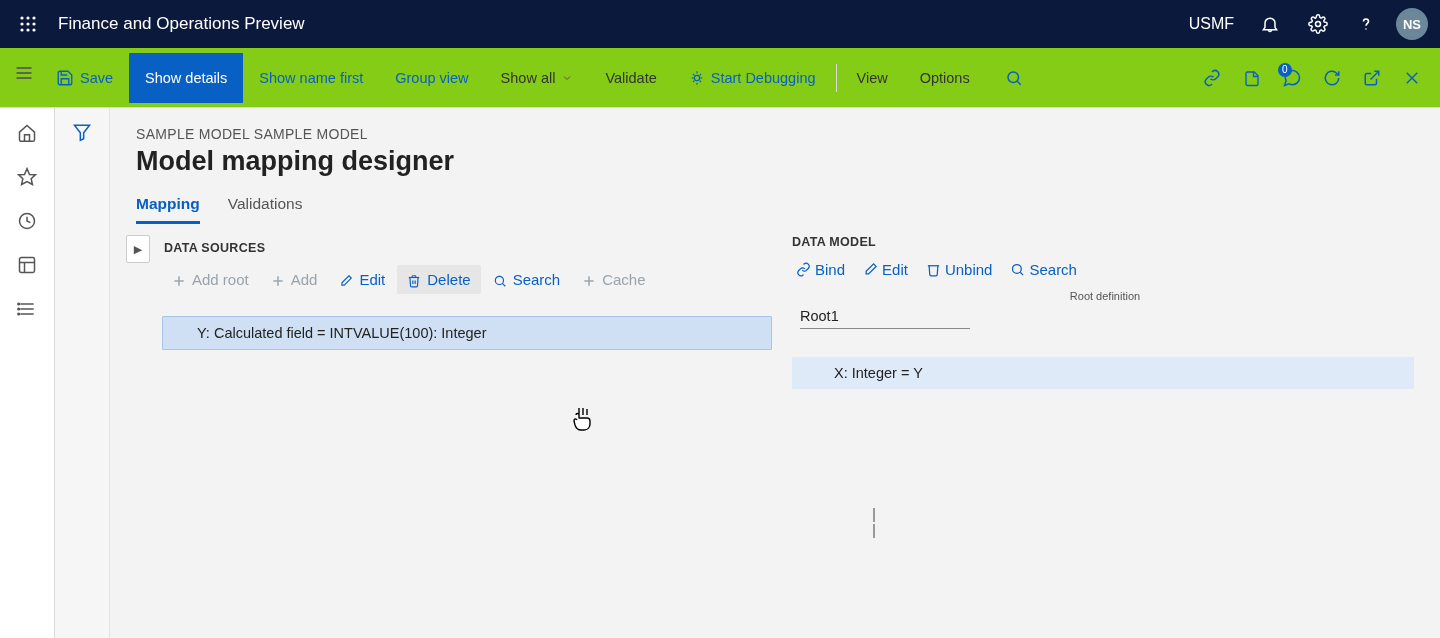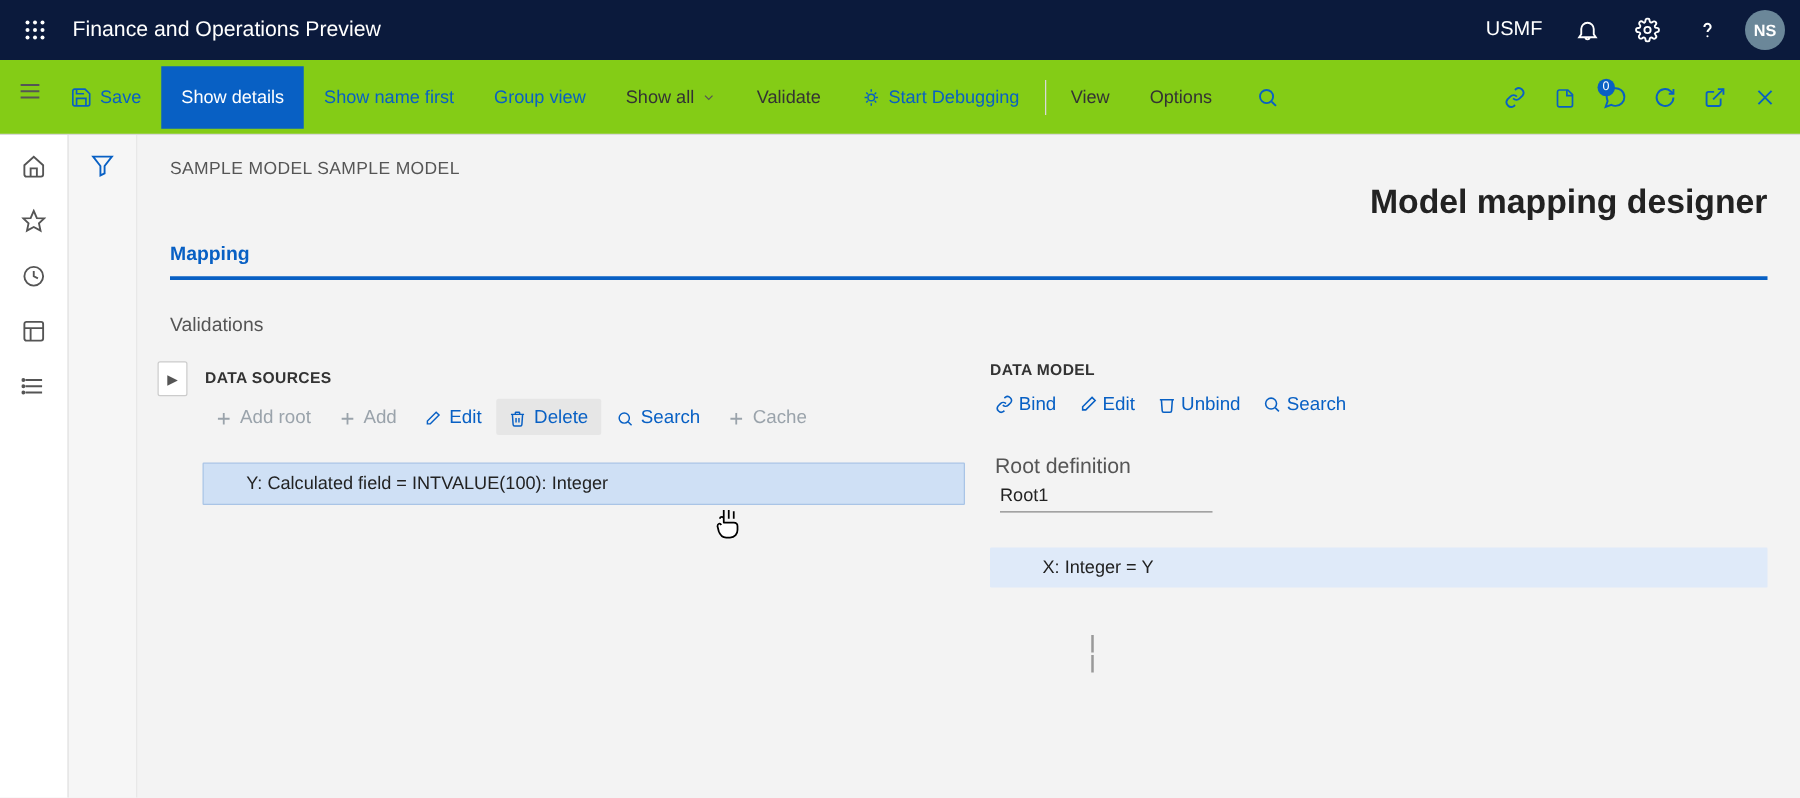--- a/index.html
+++ b/index.html
@@ -32,42 +32,42 @@
   
   .body { display:flex; height: calc(638px - 48px - 50px); }
   .leftnav { width:55px; background:#fff; border-right:1px solid #d9d9d9; display:flex; flex-direction:column; align-items:center; padding-top:4px; gap:2px; }
   .leftnav .nav-it { width:55px; height:42px; display:flex; align-items:center; justify-content:center; color:#555; cursor:pointer; }
 
   .rail2 { width:55px; background:#f6f6f6; border-right:1px solid #e3e3e3; display:flex; justify-content:center; padding-top:14px; }
   .rail2 .filt { color:#0860c4; cursor:pointer; }
 
   .content { flex:1; background:#f3f3f3; padding: 18px 26px 0 26px; position:relative; overflow:hidden; }
   .breadcrumb { font-size:14px; color:#555; letter-spacing:.3px; }
-  .page-title { font-size:27px; font-weight:600; color:#222; margin-top:4px;text-align:right; }
-
-  .tabs { display:flex; gap:28px; margin-top:18px; border-bottom:1px solid transparent;flex-direction:column; }
+  .page-title { font-size:27px; font-weight:600; color:#222; margin-top:4px; }
+
+  .tabs { display:flex; gap:28px; margin-top:18px; border-bottom:1px solid transparent; }
   .tab { font-size:15.5px; color:#555; padding-bottom:8px; cursor:pointer; }
   .tab.active { color:#0860c4; font-weight:600; border-bottom:3px solid #0860c4; }
 
   .cols { display:flex; margin-top:10px; gap:0; height: calc(100% - 120px); }
   .ds-col { width:640px; position:relative; }
   .ds-rail { position:absolute; left:-10px; top:0; width:24px; height:28px; background:#fff; border:1px solid #ccc; border-radius:2px; display:flex; align-items:center; justify-content:center; cursor:pointer; font-size:11px; color:#555; }
   .col-head { font-size:12.5px; font-weight:700; letter-spacing:.3px; color:#333; padding: 6px 0 10px 28px; }
   .ds-toolbar { display:flex; align-items:center; gap:2px; padding-left:26px; flex-wrap:nowrap; }
   .ds-btn { display:flex; align-items:flex-end; gap:6px; font-size:15px; padding: 6px 10px; cursor:pointer; border-radius:2px; }
   .ds-btn.dis { color:#9aa3ab; }
   .ds-btn.blue { color:#0860c4; }
   .ds-btn.hover { background:#e6e6e6; }
   .row-sel { margin-top:22px; margin-left:26px; margin-right:4px; background:#cfe0f5; border:1px solid #a9c4e6; padding:8px 18px 8px 34px; font-size:14.5px; color:#222; border-radius:1px; }
 
   .dm-col { flex:1; padding-left:16px; }
   .dm-head { font-size:12.5px; font-weight:700; letter-spacing:.3px; color:#333; padding-bottom:12px; }
   .dm-toolbar { display:flex; align-items:center; gap:18px; padding-left:4px; }
   .dm-btn { display:flex; align-items:center; gap:4px; font-size:15px; color:#0860c4; cursor:pointer; }
-  .root-lbl { font-size:17px; color:#555; margin-top:31px; margin-left:4px; }
+  .root-lbl { font-size:11px; color:#555; margin-top:12px; margin-left:4px;text-align:center; }
   .root-val { font-size:14.5px; color:#222; margin-top:6px; margin-left:8px; border-bottom:1px solid #888; width:170px; padding-bottom:4px; }
   .dm-row { margin-top:28px; background:#dfeaf9; padding:8px 18px 8px 42px; font-size:14.5px; color:#222; border-radius:1px; }
 
   .splitter { position:absolute; left:758px; top:400px; width:12px; height:30px; display:flex; flex-direction:column; align-items:center; justify-content:center; gap:2px; color:#888; cursor:col-resize; }
   .splitter div { width:2px; height:14px; background:#999; }
 
   
   .cursor { position:absolute; left:462px; top:298px; pointer-events:none; }
 
   svg { display:block; }

